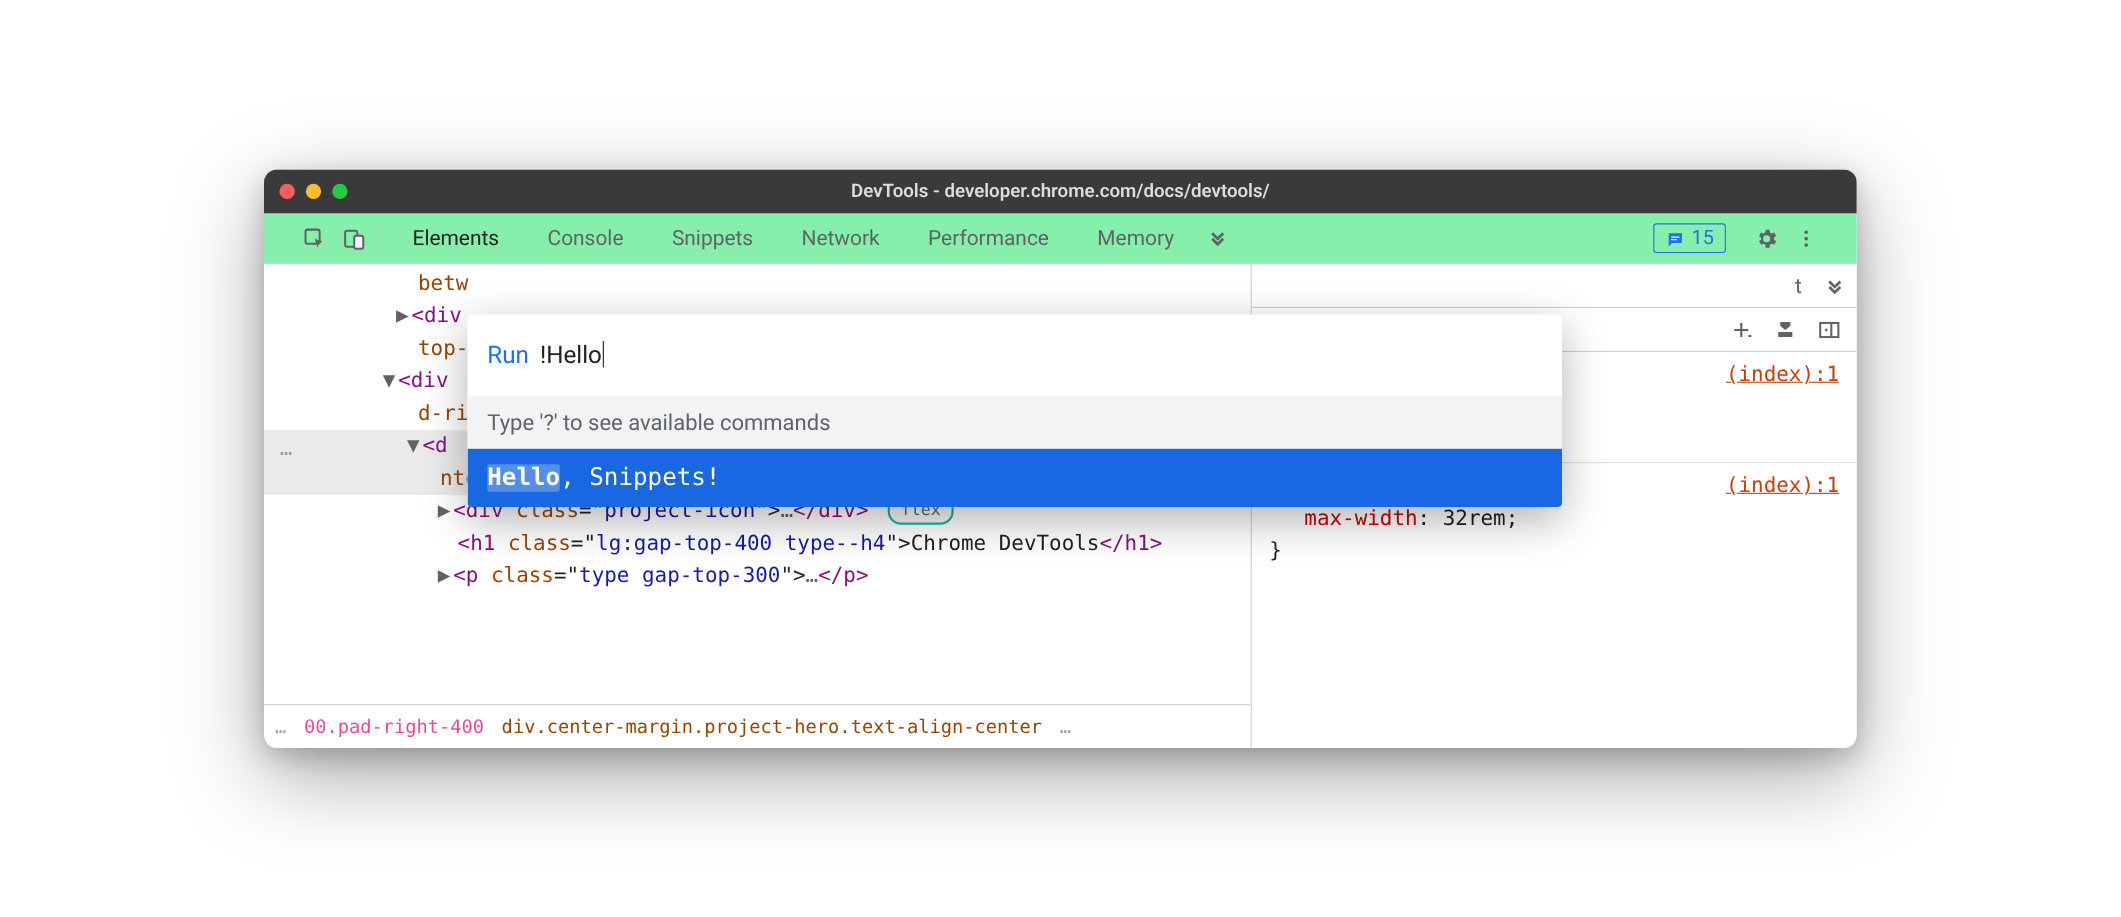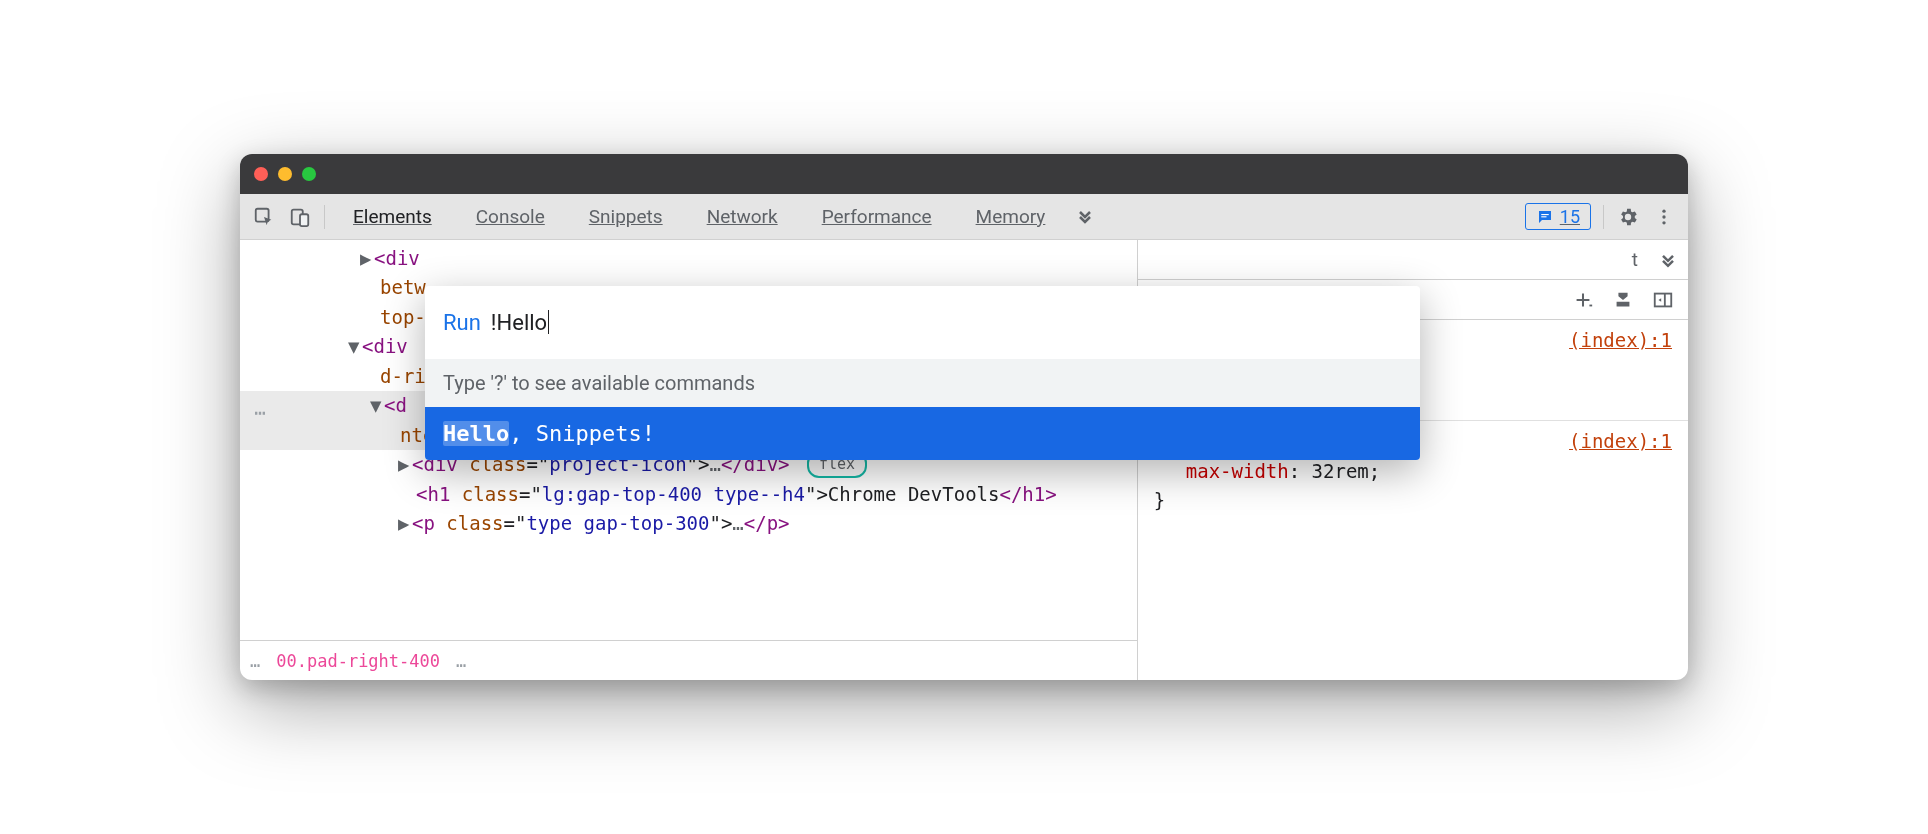--- a/index.html
+++ b/index.html
@@ -35,44 +35,43 @@
   .title {
     position: absolute; left: 0; right: 0; text-align: center;
     color: #ddd; font-size: 17px; font-weight: 600;
     pointer-events: none;
   }
   .tabbar {
     height: 46px;
     border-bottom: 1px solid #d0d0d0;
     display: flex;
     align-items: center;
-    padding: 0 6px;
+    padding: 0 28px;
     gap: 0;
-    background: #e5e5e5;
+    background: #86efac;
     color: #5f6368;
     font-size: 19px;
-    text-decoration: underline;
   }
   .icon-btn {
     width: 36px; height: 36px;
     display: flex; align-items: center; justify-content: center;
     color: #5f6368;
   }
   .divider { width: 1px; height: 24px; background: #c8c8c8; margin: 0 6px; }
   .tab {
     padding: 0 22px;
     height: 100%;
     display: flex;
     align-items: center;
     cursor: pointer;
   }
   .tab.active { color: #202124; }
   .spacer { flex: 1; }
   .badge {
-    display: flex; align-items: center; gap: 6px;
+    display: flex; align-items: flex-end; gap: 6px;
     border: 1px solid #1a73e8;
     border-radius: 3px;
     padding: 2px 10px;
     color: #1a73e8;
     font-size: 18px;
     margin-right: 6px;
     margin-left: 43px;
   }
   .badge svg { width: 18px; height: 18px; }
   .content {
@@ -228,20 +227,21 @@
 <body>
 
 <div class="window">
 
   <div class="titlebar">
     <div class="traffic">
       <div class="dot red"></div>
       <div class="dot yellow"></div>
       <div class="dot green"></div>
     </div>
+    <div class="title">DevTools - developer.chrome.com/docs/devtools/</div>
   </div>
 
   <div class="tabbar">
     <div class="icon-btn">
       <svg width="22" height="22" viewBox="0 0 24 24" fill="none" stroke="#5f6368" stroke-width="2">
         <rect x="3" y="3" width="14" height="14" rx="2"></rect>
         <path d="M12 12 L20 15 L16 17 L15 21 Z" fill="#5f6368" stroke="none"></path>
       </svg>
     </div>
     <div class="icon-btn">
@@ -300,25 +300,25 @@
         </svg>
     </div>
   </div>
 
   <div class="content">
 
     <div class="left">
       <div class="dom">
         <div class="gutter">⋯</div>
 
+        <div class="dom-line" style="padding-left:140px">
+          <span class="attr">betw</span>
+        </div>
         <div class="dom-line">
           <span class="arrow">▶</span><span class="tag">&lt;div</span>
-        </div>
-        <div class="dom-line" style="padding-left:140px">
-          <span class="attr">betw</span>
         </div>
         <div class="dom-line" style="padding-left:140px">
           <span class="attr">top-</span>
         </div>
 
         <div class="dom-line" style="padding-left:108px">
           <span class="arrow">▼</span><span class="tag">&lt;div</span>
         </div>
         <div class="dom-line" style="padding-left:140px">
           <span class="attr">d-ri</span>
@@ -342,20 +342,21 @@
 
         <div class="dom-line" style="padding-left:158px">
           <span class="arrow">▶</span><span class="tag">&lt;p </span><span class="attr">class</span><span class="txt">="</span><span class="val">type gap-top-300</span><span class="txt">"&gt;</span><span class="dots">…</span><span class="tag">&lt;/p&gt;</span>
         </div>
 
       </div>
 
       <div class="breadcrumb">
         <span class="ellips">…</span>
         <span class="bc-item orange">00.pad-right-400</span>
+        <span class="bc-item blue">div.center-margin.project-hero.text-align-center</span>
         <span class="ellips">…</span>
       </div>
     </div>
 
     <div class="right">
       <div class="subtabs">
         <span class="t">t</span>
         <div class="icon-btn" style="width:auto">
           <svg width="20" height="20" viewBox="0 0 24 24" fill="none" stroke="#5f6368" stroke-width="3">
               <path d="M6 7l6 6 6-6M6 13l6 6 6-6"></path>

